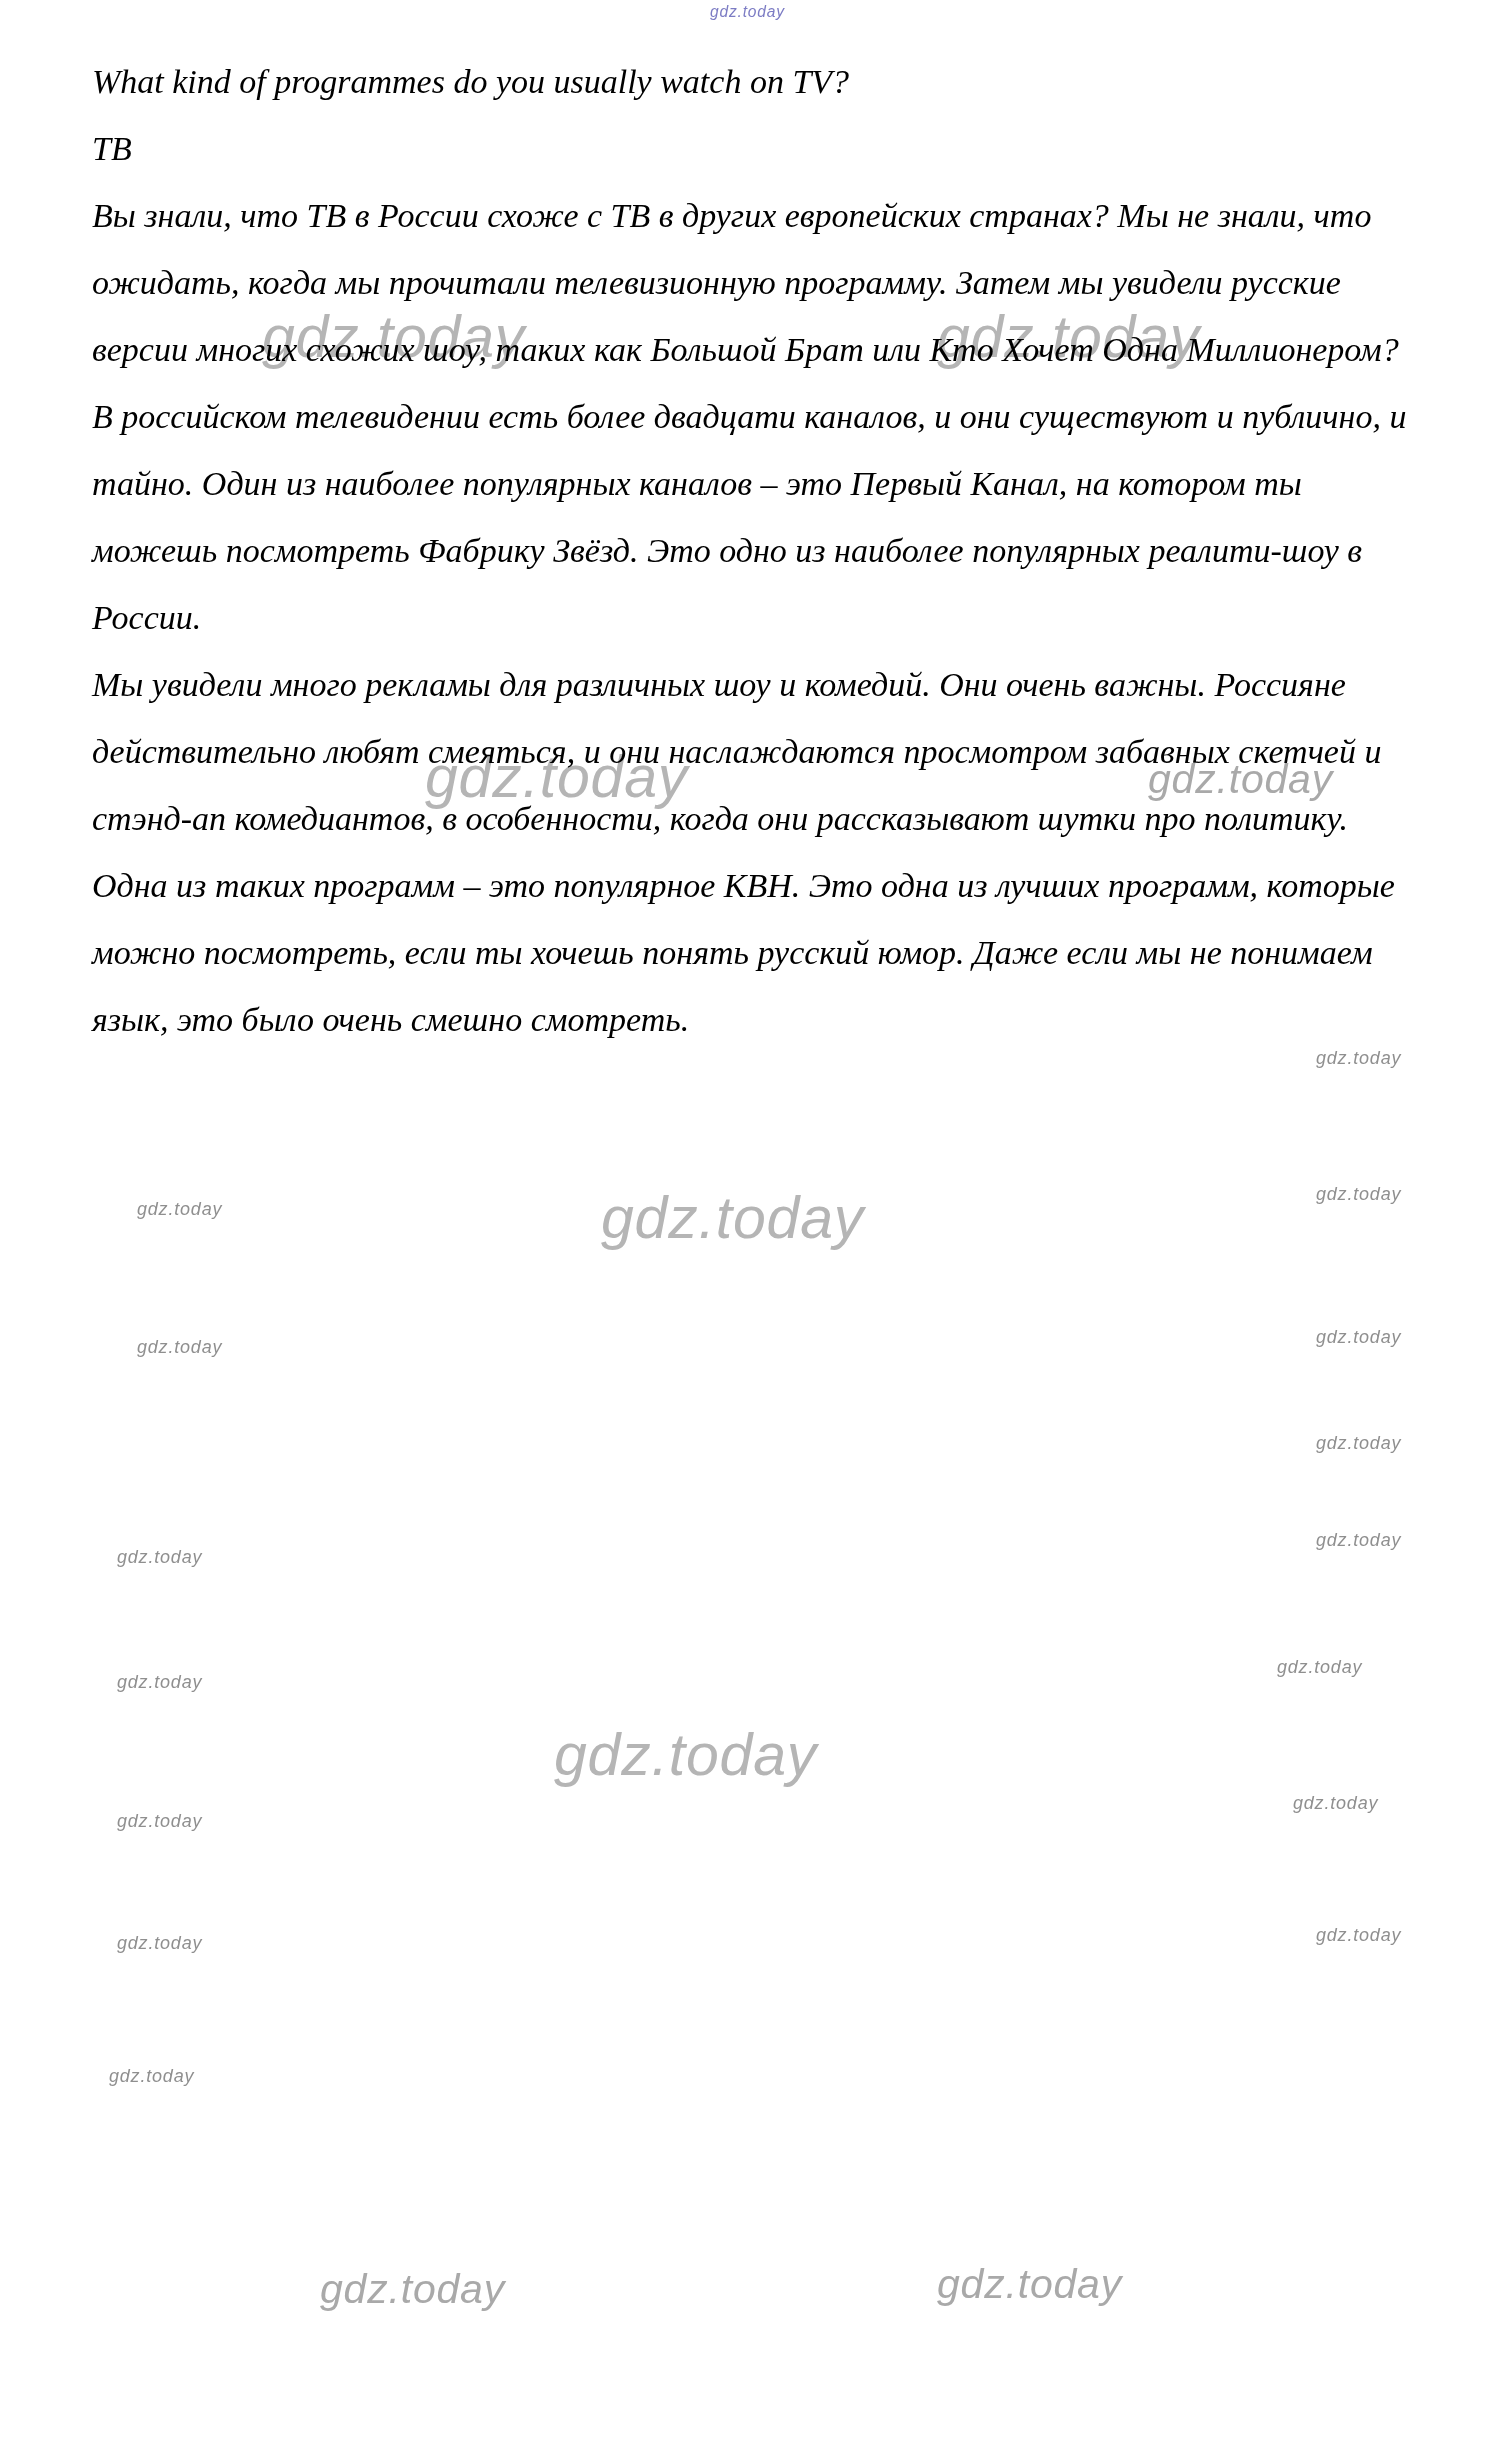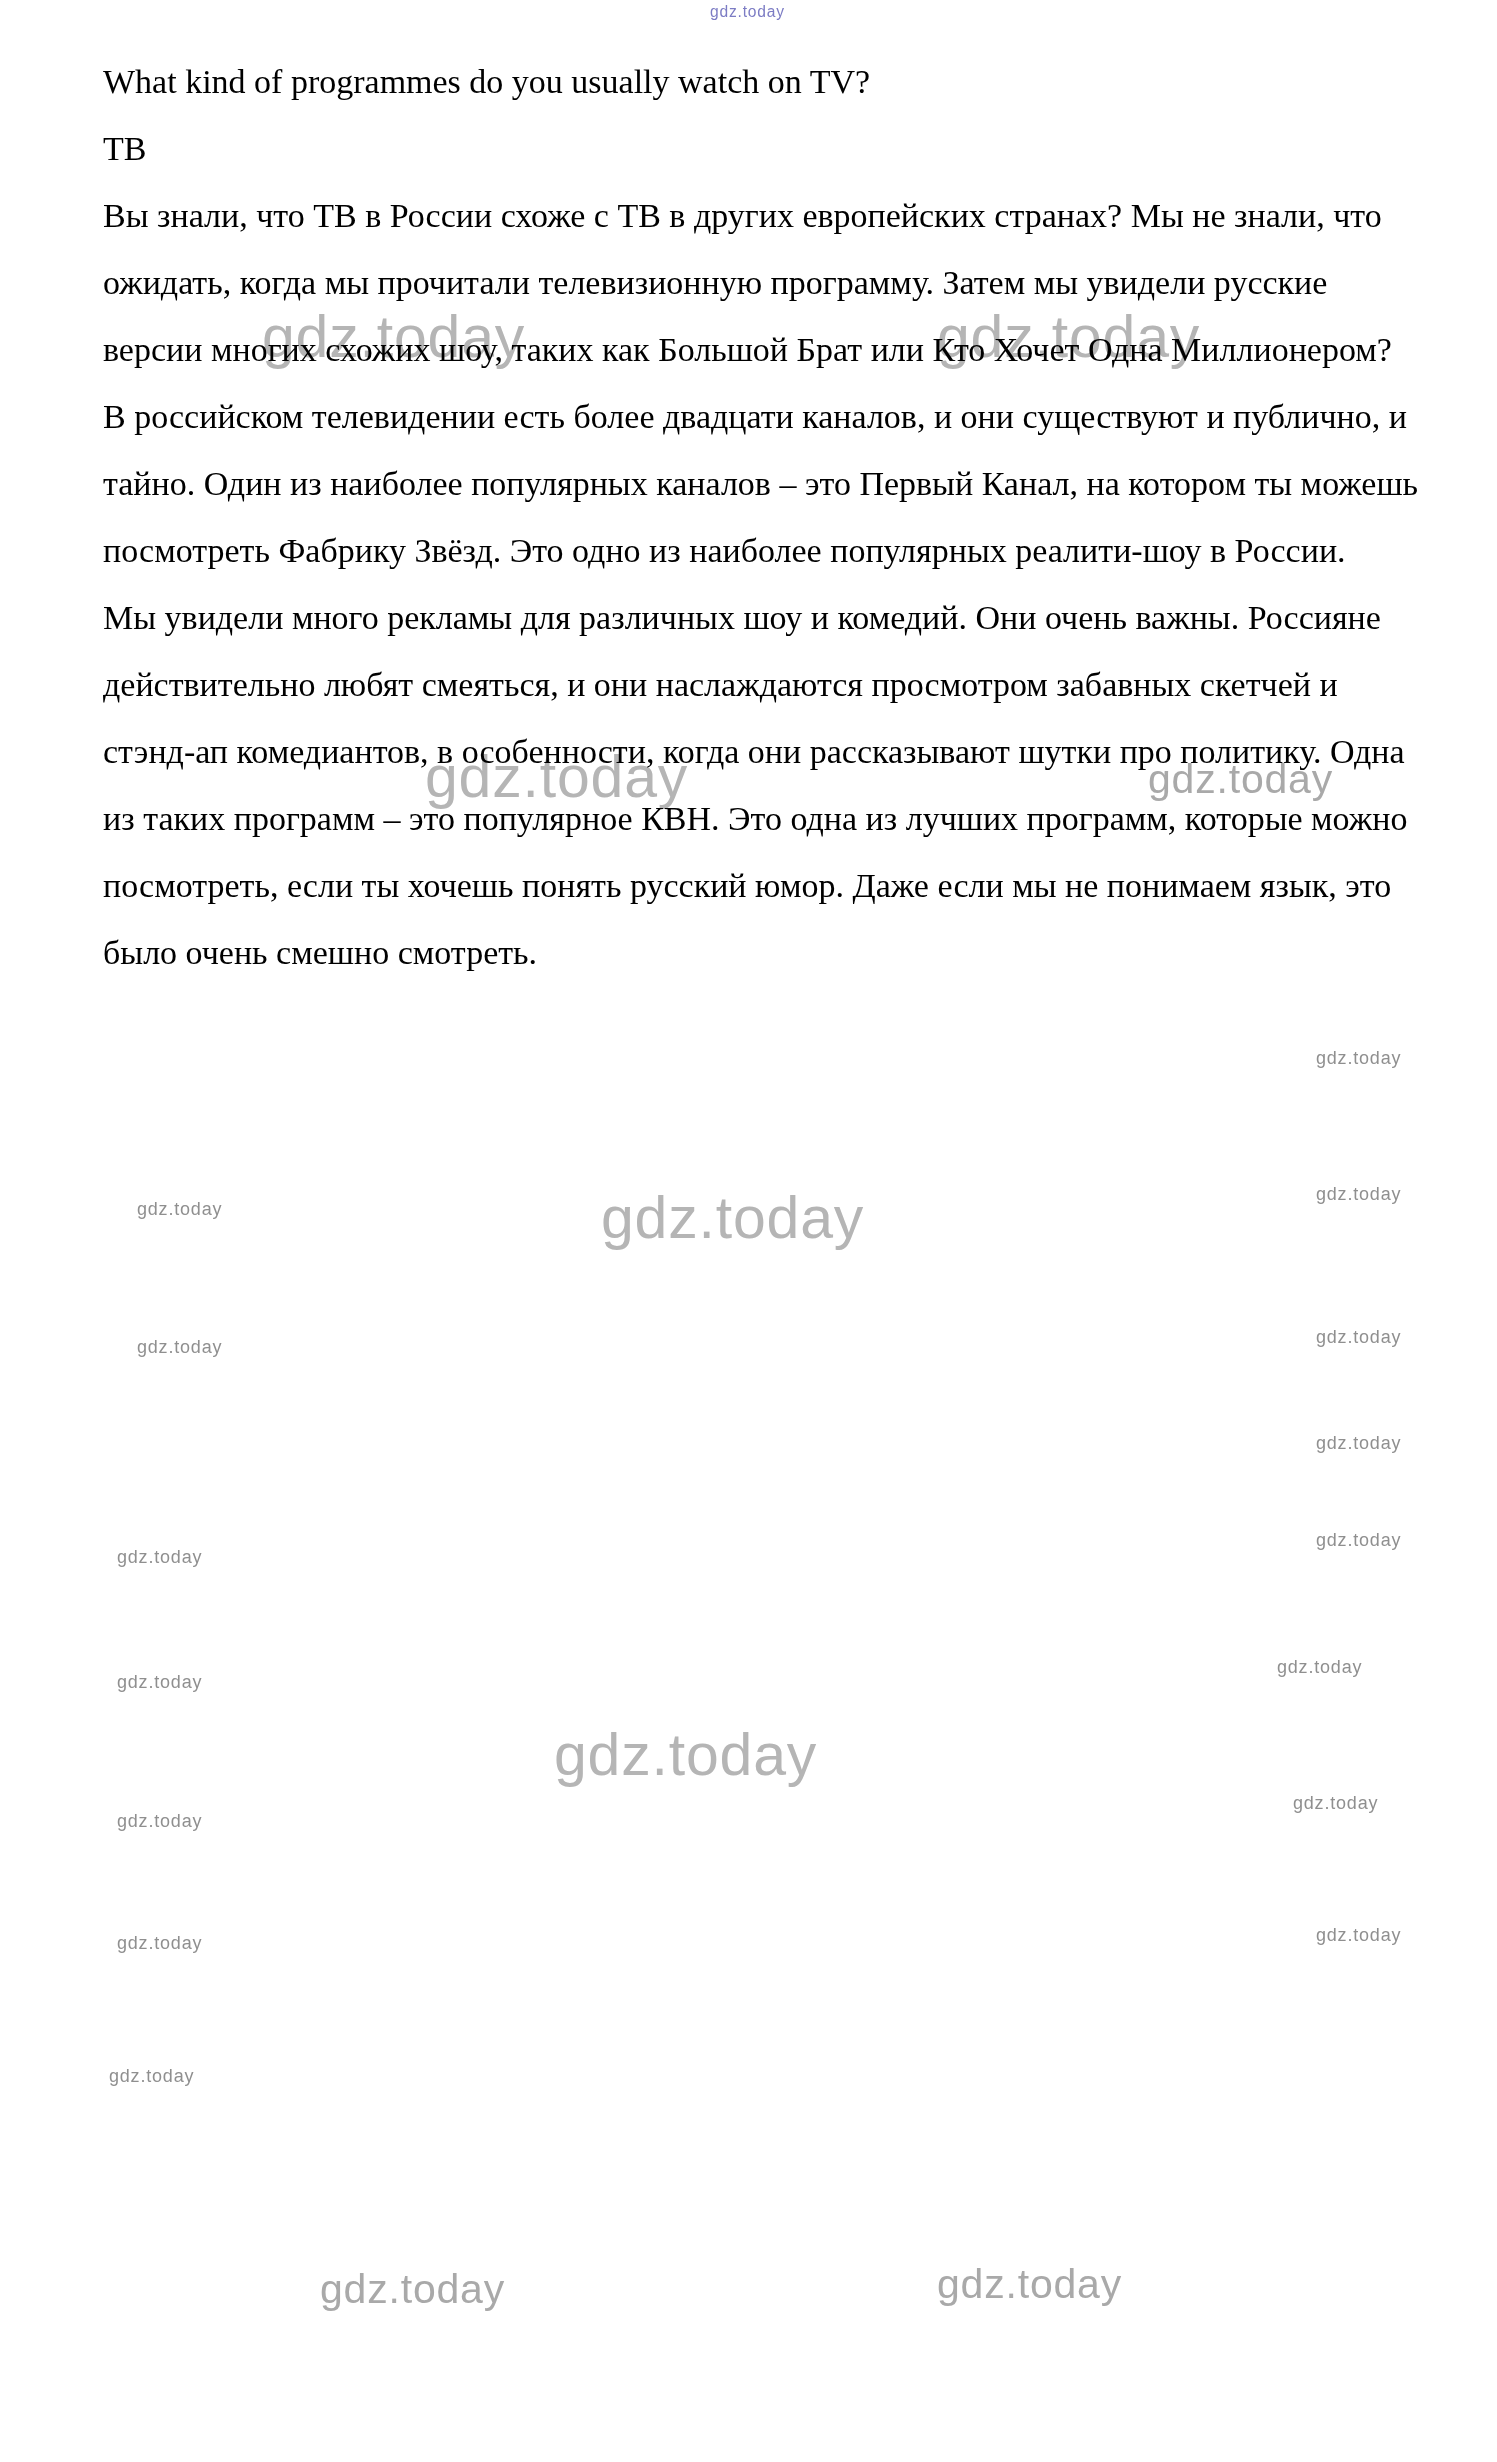--- a/index.html
+++ b/index.html
@@ -8,24 +8,25 @@
     background: #ffffff;
   }
   .page {
     position: relative;
     width: 1497px;
     height: 2370px;
     background: #ffffff;
     overflow: hidden;
     font-family: "Liberation Serif", serif;
     color: #000000;
+    font-style: italic;
   }
   .content {
     position: absolute;
-    left: 103px;
+    left: 92px;
     top: 48px;
     width: 1318px;
     font-size: 34px;
     line-height: 67px;
   }
   .content p, .content h1, .content h2 {
     margin: 0;
     font-weight: normal;
     font-size: 34px;
     line-height: 67px;

